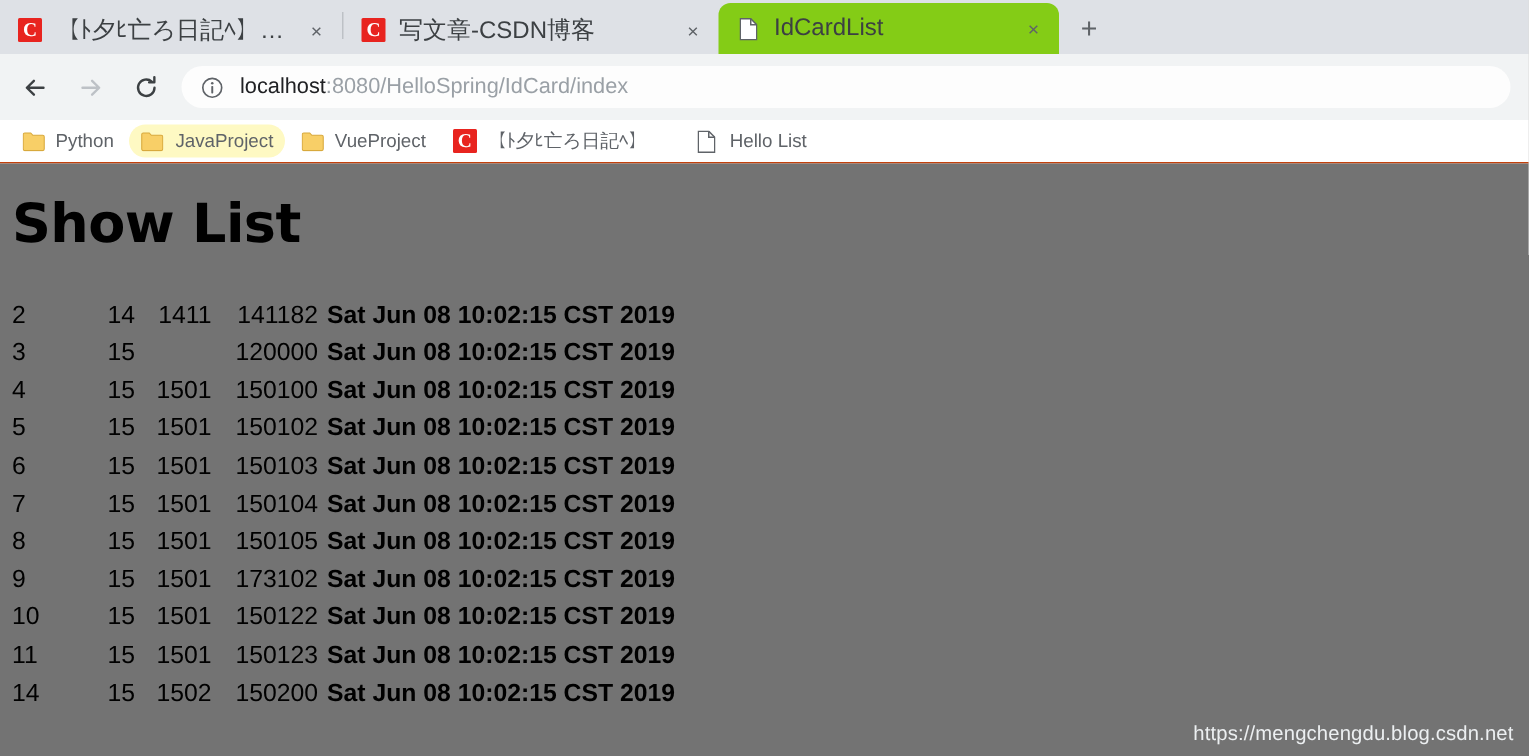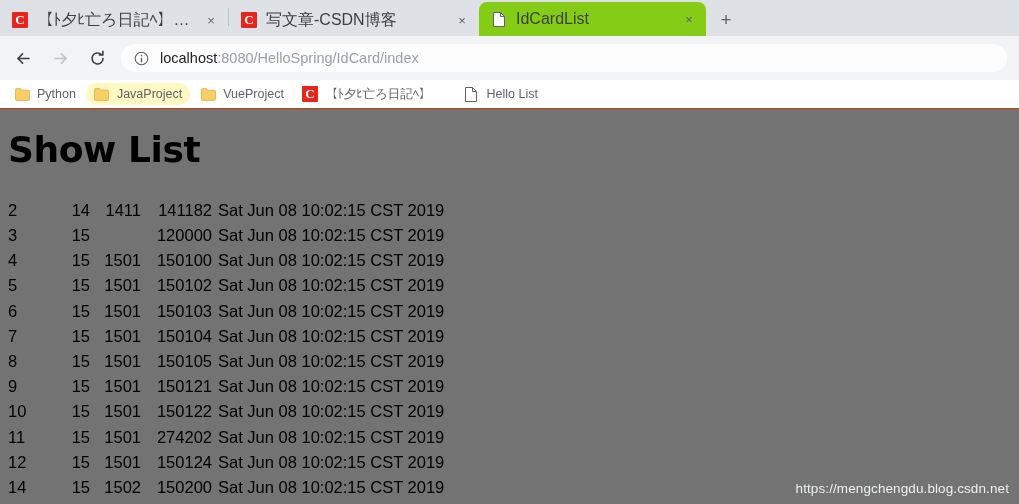--- a/index.html
+++ b/index.html
@@ -247,21 +247,21 @@
   .datatable td {
     padding: 0 0 0 0;
     line-height: 25.2px;
     white-space: nowrap;
     vertical-align: top;
   }
   .c-id   { text-align: left;  width: 30px; padding-right: 26px !important; }
   .c-a    { text-align: right; width: 26px; }
   .c-b    { text-align: right; width: 46px; padding-left: 5px !important; }
   .c-c    { text-align: right; width: 66px; padding-left: 5px !important; }
-  .c-date { text-align: left;  padding-left: 6px !important; }
+  .c-date { text-align: left;  padding-left: 6px !important; font-weight: bold; }
 
   .watermark {
     position: absolute;
     right: 10px;
     bottom: 8px;
     font-size: 13.5px;
     color: #eceff1;
     letter-spacing: 0.1px;
     user-select: none;
     white-space: nowrap;
@@ -440,42 +440,35 @@
             <td class="c-id">8</td>
             <td class="c-a">15</td>
             <td class="c-b">1501</td>
             <td class="c-c">150105</td>
             <td class="c-date">Sat Jun 08 10:02:15 CST 2019</td>
           </tr>
           <tr>
             <td class="c-id">9</td>
             <td class="c-a">15</td>
             <td class="c-b">1501</td>
-            <td class="c-c">150121</td>
+            <td class="c-c">173102</td>
             <td class="c-date">Sat Jun 08 10:02:15 CST 2019</td>
           </tr>
           <tr>
             <td class="c-id">10</td>
             <td class="c-a">15</td>
             <td class="c-b">1501</td>
             <td class="c-c">150122</td>
             <td class="c-date">Sat Jun 08 10:02:15 CST 2019</td>
           </tr>
           <tr>
             <td class="c-id">11</td>
             <td class="c-a">15</td>
             <td class="c-b">1501</td>
-            <td class="c-c">274202</td>
-            <td class="c-date">Sat Jun 08 10:02:15 CST 2019</td>
-          </tr>
-          <tr>
-            <td class="c-id">12</td>
-            <td class="c-a">15</td>
-            <td class="c-b">1501</td>
-            <td class="c-c">150124</td>
+            <td class="c-c">150123</td>
             <td class="c-date">Sat Jun 08 10:02:15 CST 2019</td>
           </tr>
           <tr>
             <td class="c-id">14</td>
             <td class="c-a">15</td>
             <td class="c-b">1502</td>
             <td class="c-c">150200</td>
             <td class="c-date">Sat Jun 08 10:02:15 CST 2019</td>
           </tr>
         </tbody>

